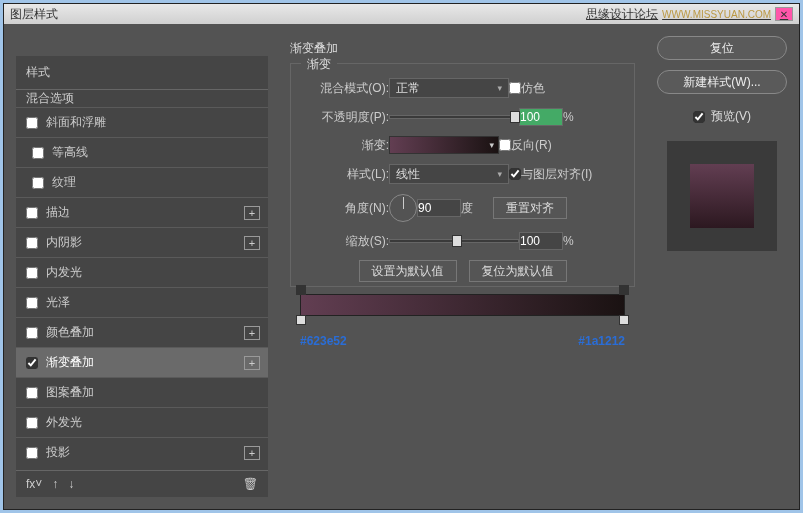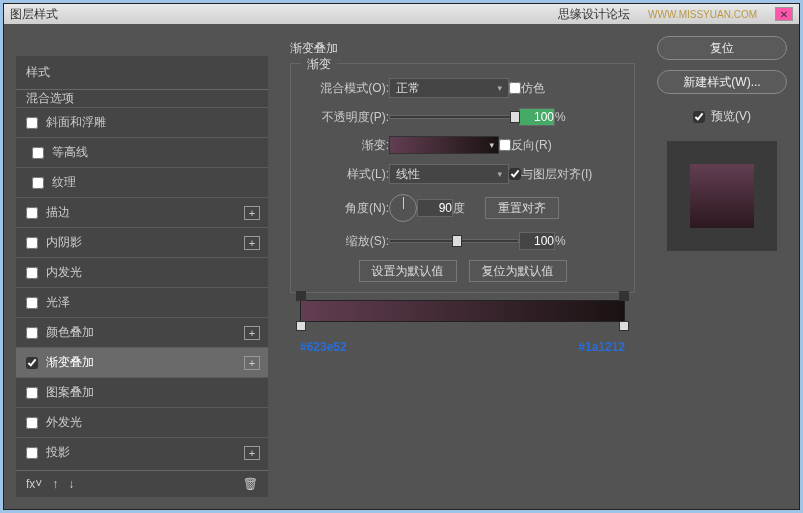--- a/index.html
+++ b/index.html
@@ -1,45 +1,45 @@
 <!DOCTYPE html>
 <html><head>
 <meta charset="utf-8">
 <style>
 * { margin: 0; padding: 0; box-sizing: border-box; font-family: "Microsoft YaHei", Arial, sans-serif; font-size: 12px; }
 body { background: #a0c4e8; padding: 3px; }
 .window { width: 797px; height: 507px; background: #535353; border: 1px solid #222; display: flex; flex-direction: column; }
 .titlebar { height: 20px; background: linear-gradient(#e8e8e8,#d0d0d0); display: flex; align-items: center; padding: 0 6px; color: #333; justify-content: space-between; }
-.titlebar-right { display: flex; align-items: center; gap: 18px; }
+.titlebar-right { display: flex; align-items: center; gap: 4px; text-decoration: underline; }
 .watermark { color: #b94; font-size: 10px; }
 .close-btn { width: 18px; height: 14px; background: #f5a; border: 1px solid #999; display: flex; align-items: center; justify-content: center; font-size: 10px; cursor: pointer; }
 .body { flex: 1; display: flex; padding: 12px; gap: 12px; }
 .sidebar { width: 252px; background: #454545; display: flex; flex-direction: column; margin-top: 20px; }
 .sidebar-header { padding: 8px 10px; color: #ccc; }
 .sidebar-sub { padding: 0 10px; color: #ccc; border-top: 1px solid #666; }
 .style-item { display: flex; align-items: center; padding: 6px 10px; color: #ccc; cursor: pointer; position: relative; border-top: 1px solid #5a5a5a; }
 .style-item.indent { padding-left: 16px; }
 .style-item.checked { background: #6a6a6a; color: #fff; }
 .style-item input[type=checkbox] { margin-right: 8px; width: 12px; height: 12px; accent-color: #333; }
 .plus-btn { position: absolute; right: 8px; width: 16px; height: 14px; border: 1px solid #999; color: #ccc; display: flex; align-items: center; justify-content: center; font-size: 11px; cursor: pointer; }
 .sidebar-footer { margin-top: auto; display: flex; align-items: center; padding: 6px 10px; gap: 10px; color: #ccc; border-top: 1px solid #666; }
 .sidebar-footer span { cursor: pointer; }
 .sidebar-footer .trash { margin-left: auto; }
 .main { flex: 1; color: #ccc; padding: 4px 10px; }
 .section-title { margin-bottom: 6px; color: #ddd; }
-.fieldset { border: 1px solid #666; padding: 14px 14px 10px; position: relative; }
+.fieldset { border: 1px solid #666; padding: 14px 14px 4px; position: relative; }
 .legend { position: absolute; top: -8px; left: 10px; background: #535353; padding: 0 6px; color: #ddd; }
 .row { display: flex; align-items: center; margin-bottom: 10px; }
 .label-col { width: 84px; text-align: right; color: #ccc; }
 .select { width: 120px; height: 20px; background: #454545; border: 1px solid #666; color: #ddd; padding: 0 6px; display: flex; align-items: center; justify-content: space-between; cursor: pointer; }
 .select .caret { font-size: 9px; color: #aaa; }
 .chk { width: 12px; height: 12px; accent-color: #333; }
 .slider-track { width: 130px; height: 4px; background: #3a3a3a; border: 1px solid #666; position: relative; }
 .slider-thumb { position: absolute; top: -5px; width: 10px; height: 12px; background: #ddd; border: 1px solid #333; }
-.num-input { width: 36px; height: 18px; background: #454545; border: 1px solid #666; color: #fff; text-align: right; }
+.num-input { width: 44px; height: 18px; background: #454545; border: 1px solid #666; color: #fff; text-align: left; }
 .num-input.hl { background: #4a6; color: #fff; }
 .grad-swatch { width: 110px; height: 18px; background: linear-gradient(to right,#623e52,#1a1212); border: 1px solid #333; cursor: pointer; display: flex; align-items: center; justify-content: flex-end; padding-right: 4px; }
 .grad-swatch .caret { font-size: 9px; color: #ccc; }
 .angle-dial { width: 28px; height: 28px; border: 1px solid #888; border-radius: 50%; position: relative; }
 .angle-dial::after { content: ''; position: absolute; width: 1px; height: 12px; background: #ccc; left: 50%; top: 2px; transform-origin: bottom; }
 .btn { height: 22px; padding: 0 12px; background: #555; border: 1px solid #777; color: #ddd; cursor: pointer; display: inline-flex; align-items: center; }
 .btn-row { display: flex; gap: 12px; justify-content: center; margin-top: 8px; }
 .grad-editor { margin-top: 7px; }
 .grad-bar { height: 22px; background: linear-gradient(to right,#623e52,#1a1212); border: 1px solid #222; position: relative; margin: 0 10px; }
 .grad-stop { position: absolute; bottom: -10px; width: 10px; height: 10px; background: #ddd; border: 1px solid #333; }

